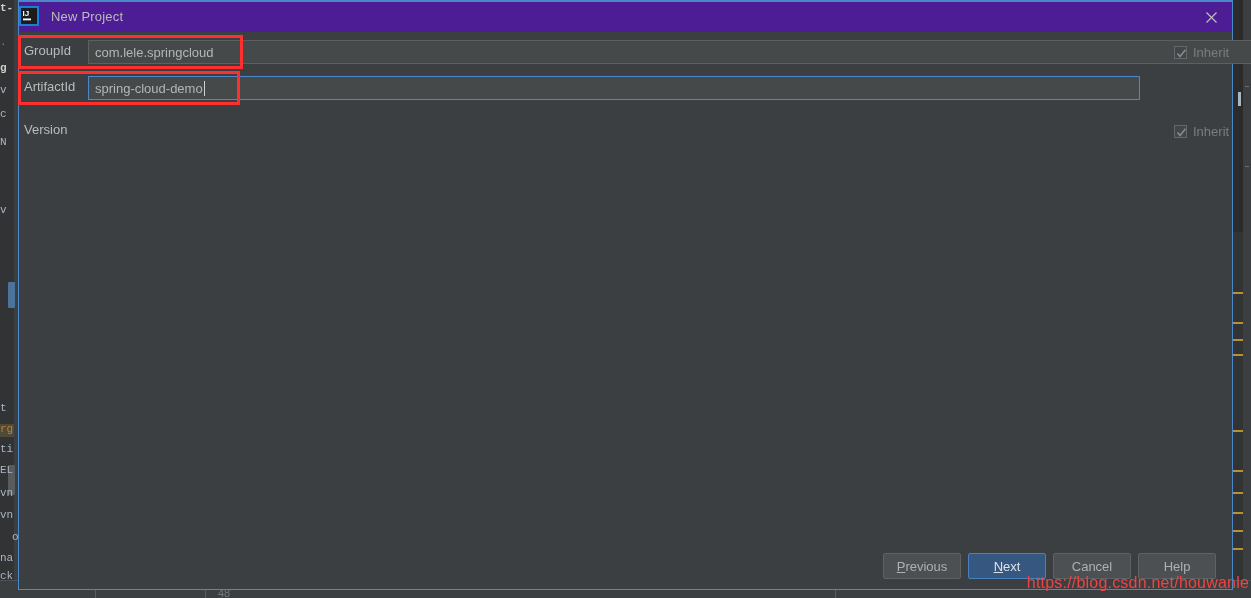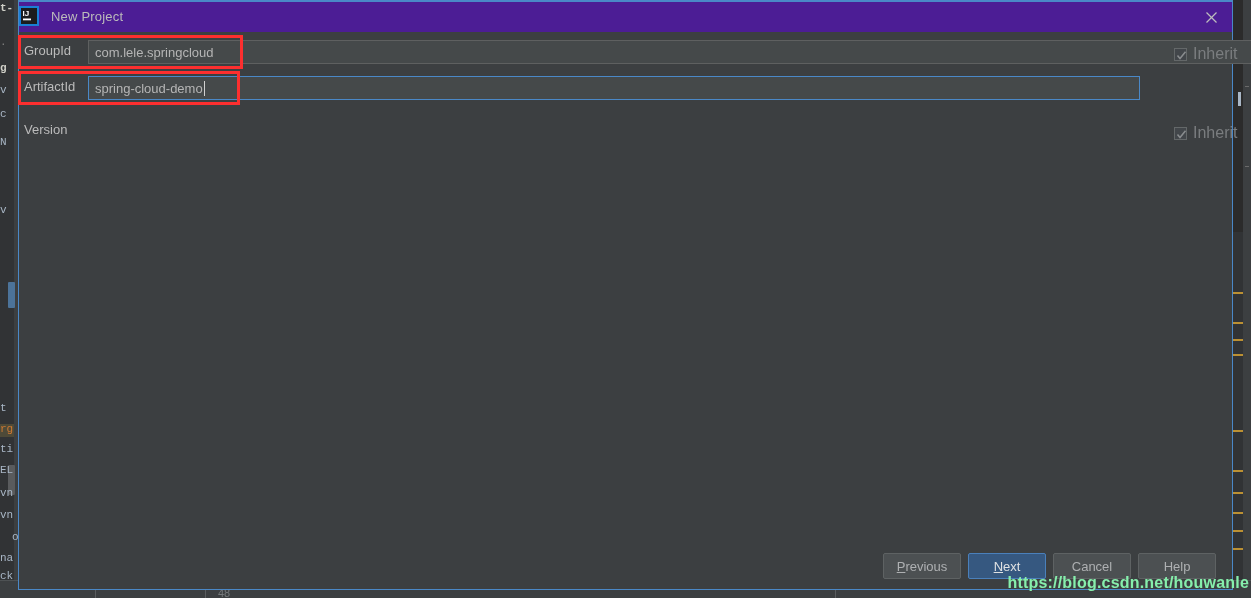--- a/index.html
+++ b/index.html
@@ -219,21 +219,21 @@
   }
   .cb {
     width: 13px; height: 13px;
     background: #42464a;
     border: 1px solid #646869;
     position: relative;
     flex: 0 0 auto;
   }
   .cb svg { position: absolute; left: 1px; top: 1px; }
   .inherit-label {
-    font-size: 16px;
+    font-size: 13px;
     color: #7a7d7f;
     white-space: nowrap;
   }
 
   
   .annot {
     position: absolute;
     border: 3px solid #fd2f2f;
     pointer-events: none;
   }
@@ -264,25 +264,24 @@
     border: 1px solid #4a80bb;
     color: #dfe1e2;
   }
   .btn .mn { text-decoration: underline; }
 
   
   .watermark {
     position: absolute;
     right: 2px; bottom: 6px;
     font-size: 16px;
-    color: #86efac;
+    color: #ef4444;
     letter-spacing: 0.2px;
     white-space: nowrap;
     z-index: 50;
-    font-weight: bold;
   }
 </style>
 </head>
 <body>
 
 <div id="root">
 
   <div class="ide-left-gutter">
     <div class="ide-left-strip"></div>
     <div class="ide-left-frag bold" style="top:2px;">t-</div>

